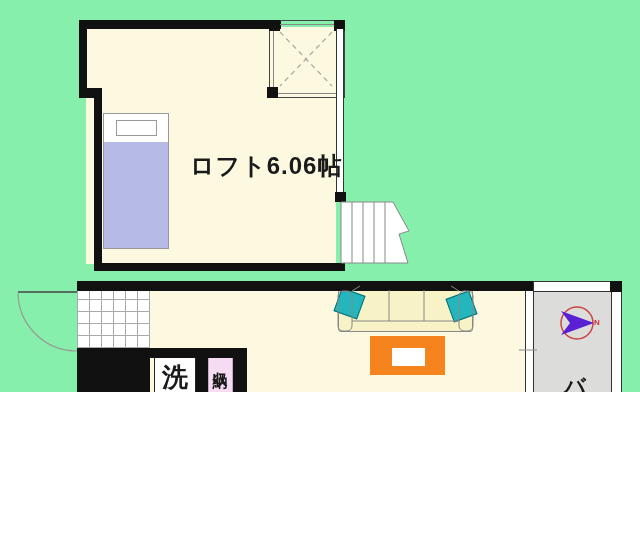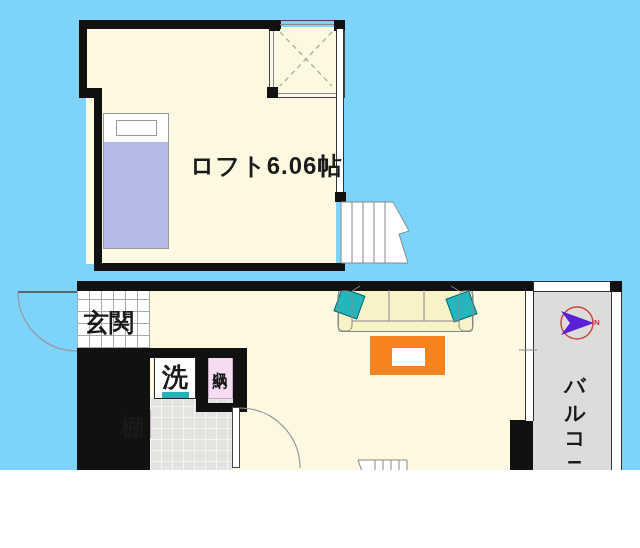--- a/index.html
+++ b/index.html
@@ -1,16 +1,16 @@
 <!DOCTYPE html>
 <html><head>
 <meta charset="utf-8">
 <style>
   html,body{margin:0;padding:0;background:#fff;}
-  .plan{position:relative;width:640px;height:470px;background:#7dd3fc;overflow:hidden;
+  .plan{position:relative;width:640px;height:392px;background:#86efac;overflow:hidden;
         font-family:"Liberation Sans","DejaVu Sans",sans-serif;}
   .abs{position:absolute;}
   
   .z1{z-index:1}.z2{z-index:2}.z3{z-index:3}.z4{z-index:4}.z5{z-index:5}
   
   .floor{background:#fcf9e0;}
   .tiles{background:#ffffff;
     background-image:repeating-linear-gradient(0deg,#a9a9a9 0,#a9a9a9 1px,transparent 1px,transparent 12px),
                      repeating-linear-gradient(90deg,#a9a9a9 0,#a9a9a9 1px,transparent 1px,transparent 12px);}
   .shower{background:#e3e3e1;
@@ -160,21 +160,20 @@
       <line x1="459" y1="291" x2="451" y2="286"></line>
     </g>
 
     <g>
       <circle cx="577" cy="323" r="16" fill="none" stroke="#cc4444" stroke-width="1.5"></circle>
       <polygon points="594,323 561,311 570,323 561,335" fill="#5b1fd4"></polygon>
     </g>
   </svg>
 
   <div class="abs label z5" style="left:190px;top:150px;font-size:24px;letter-spacing:1px;">ロフト6.06帖</div>
-  <div class="abs label z5" style="left:84px;top:306px;font-size:25px;">玄関</div>
   <div class="abs label z5" style="left:162px;top:360px;font-size:26px;">洗</div>
   <div class="abs label vert z5" style="left:212px;top:360px;font-size:15px;line-height:17px;letter-spacing:2px;">収納</div>
   <div class="abs label z5" style="left:121px;top:412px;font-size:23px;">棚</div>
   <div class="abs z5" style="left:150px;top:425px;width:84px;text-align:center;color:#1a1a1a;font-weight:bold;font-size:15px;line-height:17px;">
   </div>
   <div class="abs label vert z5" style="left:561px;top:362px;font-size:21px;letter-spacing:5px;">バルコニー</div>
   <div class="abs z5" style="left:594px;top:318px;font-size:8px;color:#cc3333;font-weight:bold;">N</div>
 
 </div>
 

